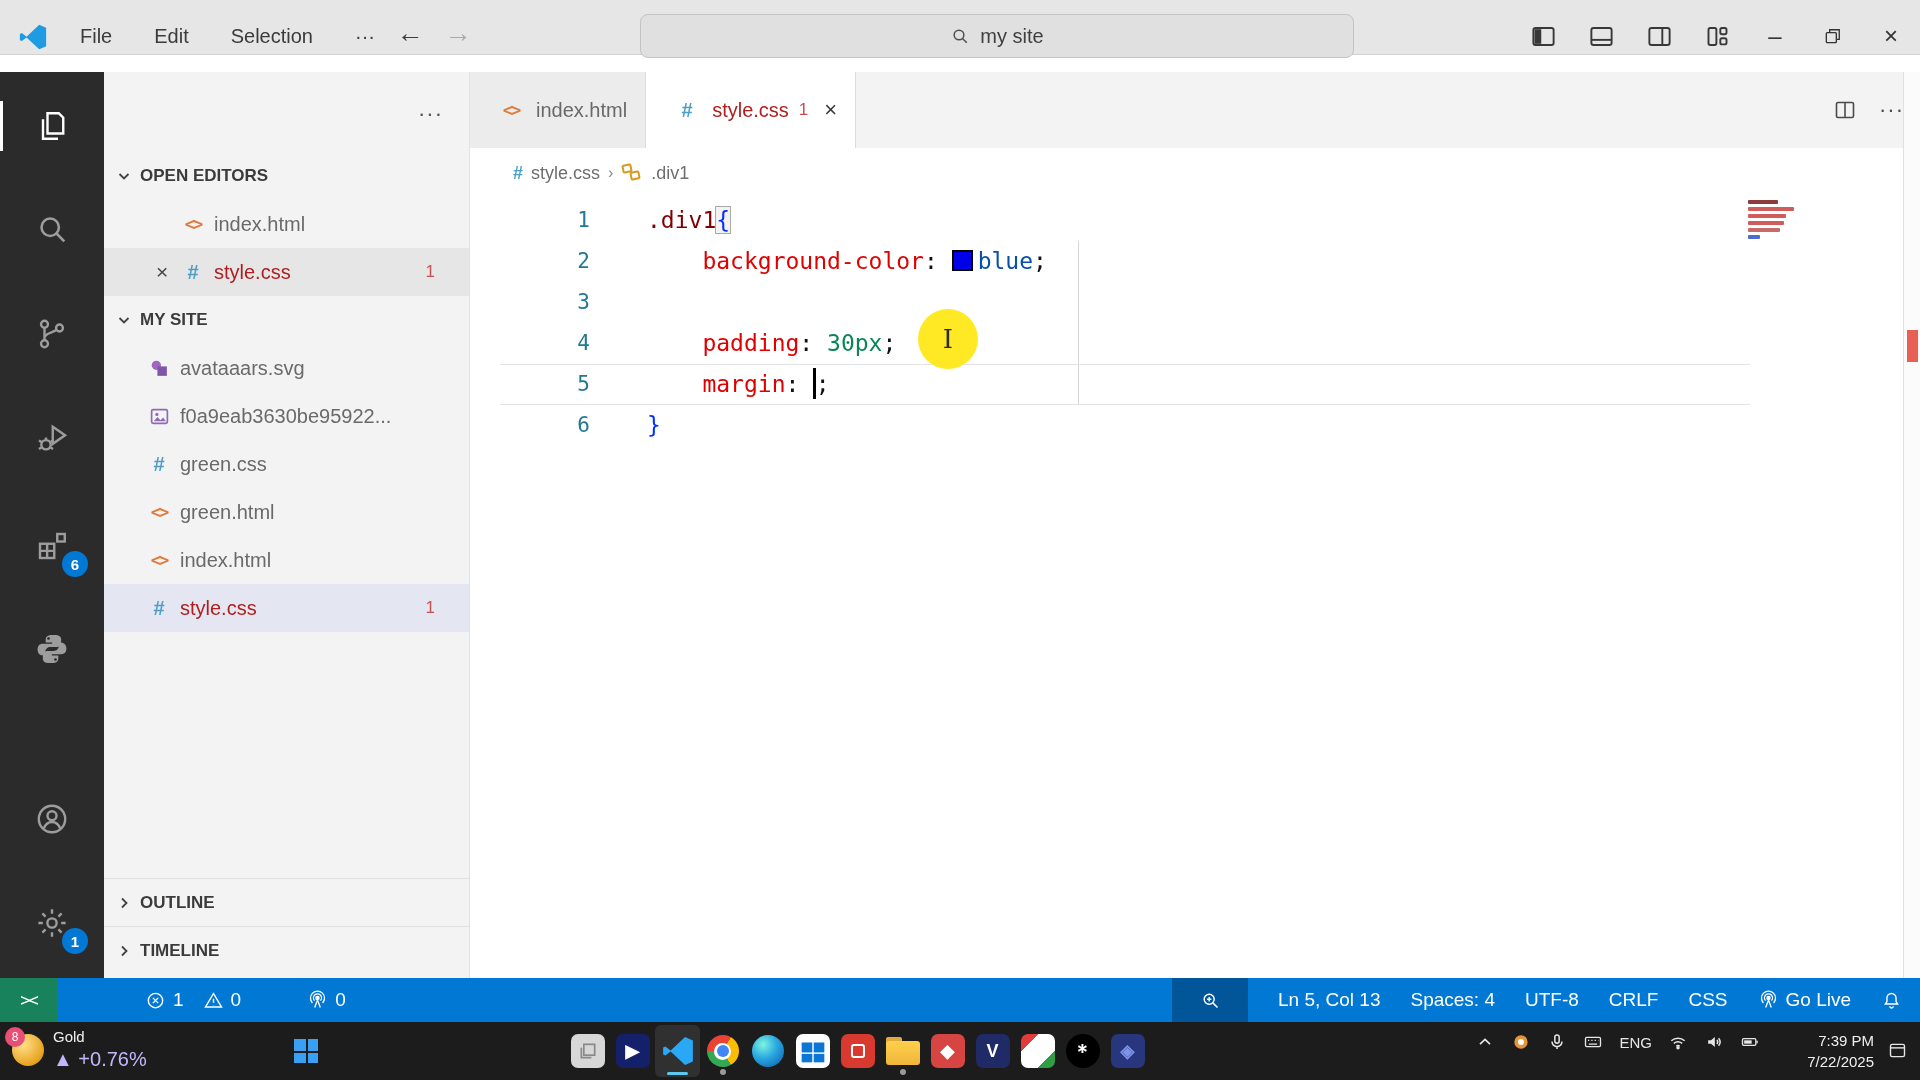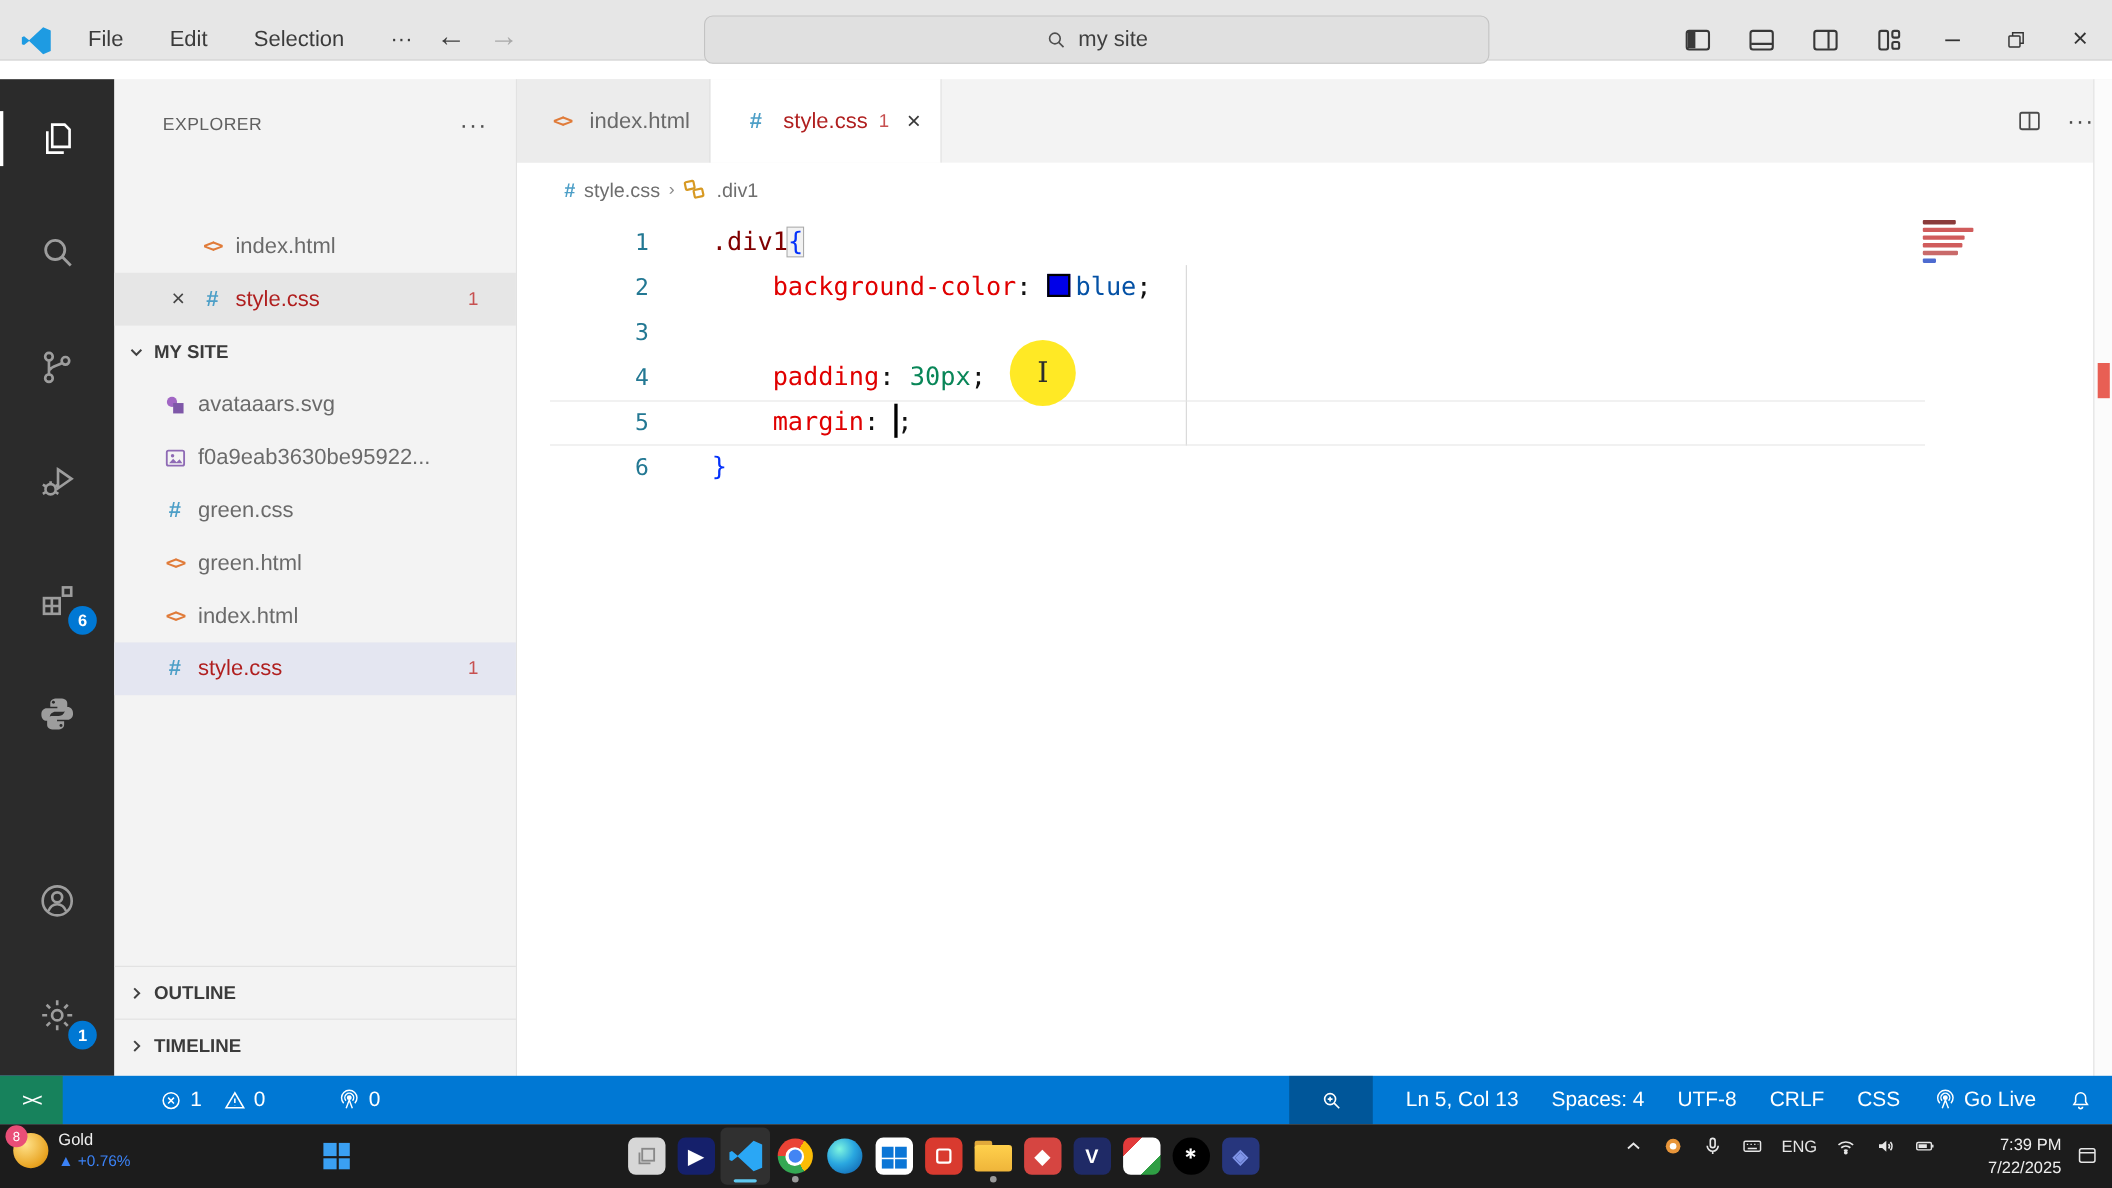--- a/index.html
+++ b/index.html
@@ -102,21 +102,21 @@
   .sb-right { position:absolute; right:18px; top:0; height:44px; display:flex; align-items:center; gap:30px; }
   .zoombox { width:76px; height:44px; background:rgba(0,0,0,.28); display:flex; align-items:center; justify-content:center; }
 
   
   .taskbar { position:absolute; left:0; top:1022px; width:1920px; height:58px; background:#1c1c1c; }
   .widget { position:absolute; left:12px; top:6px; display:flex; gap:9px; align-items:center; }
   .coin { position:relative; width:32px; height:32px; border-radius:50%; background:radial-gradient(circle at 35% 32%, #ffe28a, #e8a321 70%, #b57711); }
   .coin-badge { position:absolute; left:-7px; top:-7px; width:20px; height:20px; border-radius:50%; background:#e94e77; color:#fff; font-size:12px; display:flex; align-items:center; justify-content:center; }
   .widget-txt { display:flex; flex-direction:column; line-height:1.25; }
   .widget-title { color:#f0f0f0; font-size:15px; }
-  .widget-change { color:#3b82f6; font-size:14px; }
+  .widget-change { color:#c4b5fd; font-size:20px; }
   .start { position:absolute; left:290px; top:13px; width:32px; height:32px; color:#3aa0f3; }
   .tb2-search { position:absolute; left:337px; top:10px; width:220px; height:38px; border-radius:19px; background:#333; border:1px solid #4b4b4b; display:flex; align-items:center; }
   .tb2-search svg { width:18px; height:18px; color:#dcdcdc; margin:0 10px 0 14px; }
   .tb2-search-text { color:#d0d0d0; font-size:17px; flex:1; }
   .brain { position:relative; width:30px; height:30px; margin-right:5px; border-radius:50%; background:radial-gradient(circle at 40% 40%, #f8b6cf, #ef8fb5 70%, #d8699a); }
   .brain::after { content:""; position:absolute; right:-1px; bottom:1px; width:11px; height:11px; border-radius:50%; background:#8e5fc2; }
   .apps { position:absolute; left:565px; top:0; height:58px; display:flex; align-items:center; }
   .app { position:relative; width:45px; height:52px; display:flex; align-items:center; justify-content:center; border-radius:6px; }
   .app.active { background:rgba(255,255,255,.09); }
   .app.active::after { content:""; position:absolute; left:12px; bottom:2px; width:21px; height:3px; border-radius:2px; background:#5ec8f0; }
@@ -246,22 +246,27 @@
       <div class="ab-item" style="top: 822px;">
         <svg viewBox="0 0 24 24" fill="none" stroke="currentColor" stroke-width="1.6">
           <circle cx="12" cy="12" r="3.1"></circle>
           <path d="M12 2.9v3M12 18.1v3M2.9 12h3M18.1 12h3M5.6 5.6l2.1 2.1M16.3 16.3l2.1 2.1M18.4 5.6l-2.1 2.1M7.7 16.3l-2.1 2.1"></path>
         </svg>
         <span class="ab-badge">1</span>
       </div>
     </div>
 
   <div class="sidebar">
-    <div class="sb-title">EXPLORER</div>
     <div class="sb-more">···</div>
+    <div class="sec-row" style="top:80px">
+      <svg viewBox="0 0 16 16" fill="none" stroke="currentColor" stroke-width="1.8">
+          <path d="M3.5 6l4.5 4.5L12.5 6"></path>
+        </svg>
+      <span>OPEN EDITORS</span>
+    </div>
     <div id="openEditors">
         <div class="sb-row" style="top: 128px;">
           <span style="width: 74px; flex: 0 0 auto;"></span>
           <span class="fi fi-html">&lt;&gt;</span>
           <span style="margin-left: 6px;">index.html</span>
         </div>
         <div class="sb-row sel-gray" style="top: 176px;">
           <span class="close-x">×</span>
           <span class="fi fi-css">#</span>
           <span class="err-text" style="margin-left: 6px;">style.css</span>

